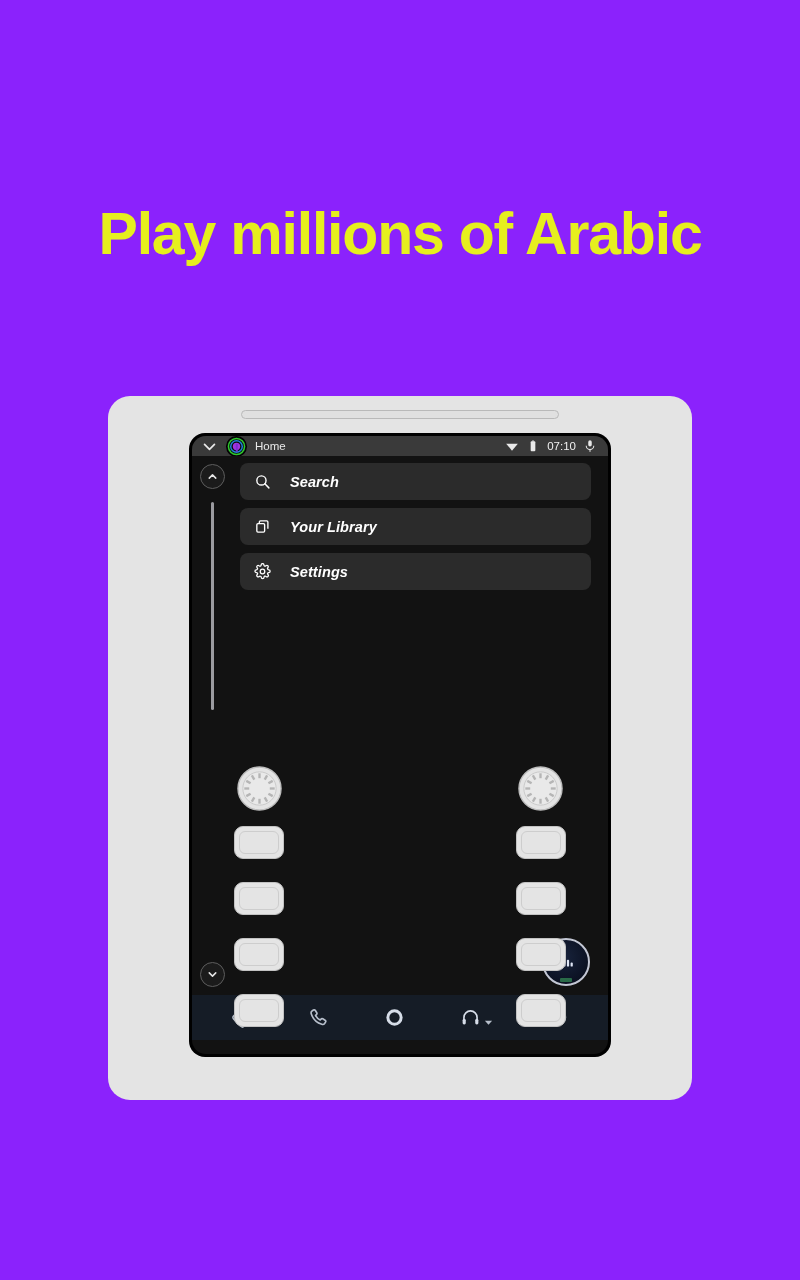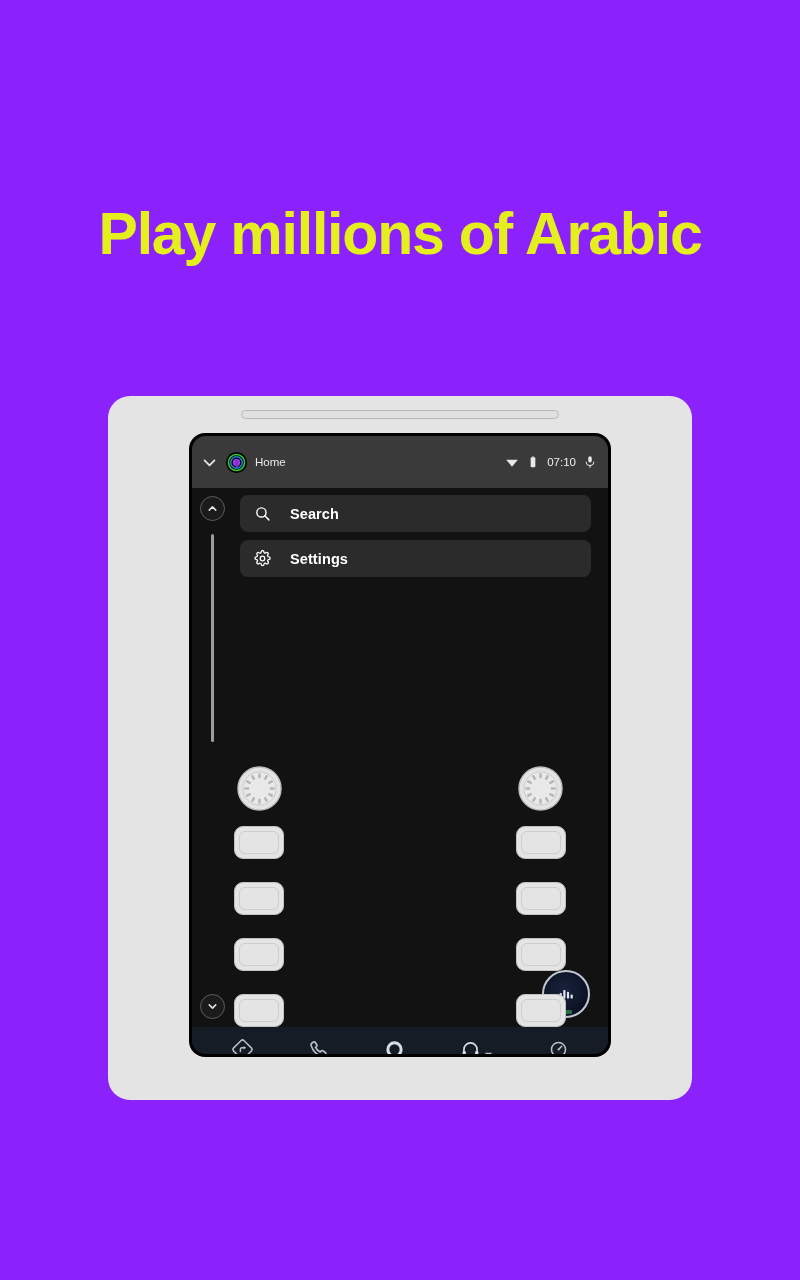--- a/index.html
+++ b/index.html
@@ -72,21 +72,21 @@
     width: 100%;
     height: 100%;
     background: #121212;
     border-radius: 14px;
     overflow: hidden;
   }
 
   
   .statusbar {
     position: relative;
-    height: 52px;
+    height: 20px;
     background: #3a3a3a;
     display: flex;
     align-items: center;
     padding: 0 11px 0 9px;
     gap: 8px;
   }
   .sb-chevron { width: 17px; height: 17px; flex: none; }
   .sb-logo {
     width: 21px; height: 21px; border-radius: 50%;
     background: #000; flex: none; position: relative;
@@ -139,20 +139,21 @@
     gap: 8px;
   }
   .menu-item {
     height: 37px;
     background: #2b2b2b;
     border-radius: 8px;
     display: flex;
     align-items: center;
     padding-left: 14px;
     gap: 19px;
+    font-style: italic;
   }
   .menu-icon { width: 17px; height: 17px; flex: none; display:block; }
   .menu-label {
     color: #ffffff;
     font-size: 14.5px;
     font-weight: 700;
     letter-spacing: 0.1px;
   }
 
   
@@ -295,20 +296,29 @@
           <div class="menu-item">
             <span class="menu-icon">
               <svg viewBox="0 0 24 24" width="17" height="17" fill="none" stroke="#ffffff" stroke-width="2" stroke-linecap="round">
                 <circle cx="10.5" cy="10.5" r="6.5"></circle>
                 <line x1="15.3" y1="15.3" x2="21" y2="21"></line>
               </svg>
             </span>
             <span class="menu-label">Search</span>
           </div>
 
+          <div class="menu-item">
+            <span class="menu-icon">
+              <svg viewBox="0 0 24 24" width="17" height="17" fill="none" stroke="#ffffff" stroke-width="1.9" stroke-linejoin="round">
+                <rect x="4" y="8" width="11" height="12" rx="1.6"></rect>
+                <path d="M7.5 8 V5.6 a1.6 1.6 0 0 1 1.6 -1.6 H18 a1.6 1.6 0 0 1 1.6 1.6 V15"></path>
+              </svg>
+            </span>
+            <span class="menu-label">Your Library</span>
+          </div>
 
           <div class="menu-item">
             <span class="menu-icon">
               <svg viewBox="0 0 24 24" width="17" height="17" fill="none" stroke="#ffffff" stroke-width="1.8" stroke-linecap="round" stroke-linejoin="round">
                 <circle cx="12" cy="12" r="3.2"></circle>
                 <path d="M19.3 14.4a1.6 1.6 0 0 0 .32 1.77l.06.06a1.95 1.95 0 1 1-2.76 2.76l-.06-.06a1.6 1.6 0 0 0-1.77-.32 1.6 1.6 0 0 0-.97 1.47v.17a1.95 1.95 0 1 1-3.9 0v-.09a1.6 1.6 0 0 0-1.05-1.47 1.6 1.6 0 0 0-1.77.32l-.06.06a1.95 1.95 0 1 1-2.76-2.76l.06-.06a1.6 1.6 0 0 0 .32-1.77 1.6 1.6 0 0 0-1.47-.97h-.17a1.95 1.95 0 0 1 0-3.9h.09A1.6 1.6 0 0 0 4.86 8.6a1.6 1.6 0 0 0-.32-1.77l-.06-.06a1.95 1.95 0 1 1 2.76-2.76l.06.06a1.6 1.6 0 0 0 1.77.32h.08a1.6 1.6 0 0 0 .97-1.47v-.17a1.95 1.95 0 1 1 3.9 0v.09a1.6 1.6 0 0 0 .97 1.47 1.6 1.6 0 0 0 1.77-.32l.06-.06a1.95 1.95 0 1 1 2.76 2.76l-.06.06a1.6 1.6 0 0 0-.32 1.77v.08a1.6 1.6 0 0 0 1.47.97h.17a1.95 1.95 0 0 1 0 3.9h-.09a1.6 1.6 0 0 0-1.47.97z"></path>
               </svg>
             </span>
             <span class="menu-label">Settings</span>
           </div>

